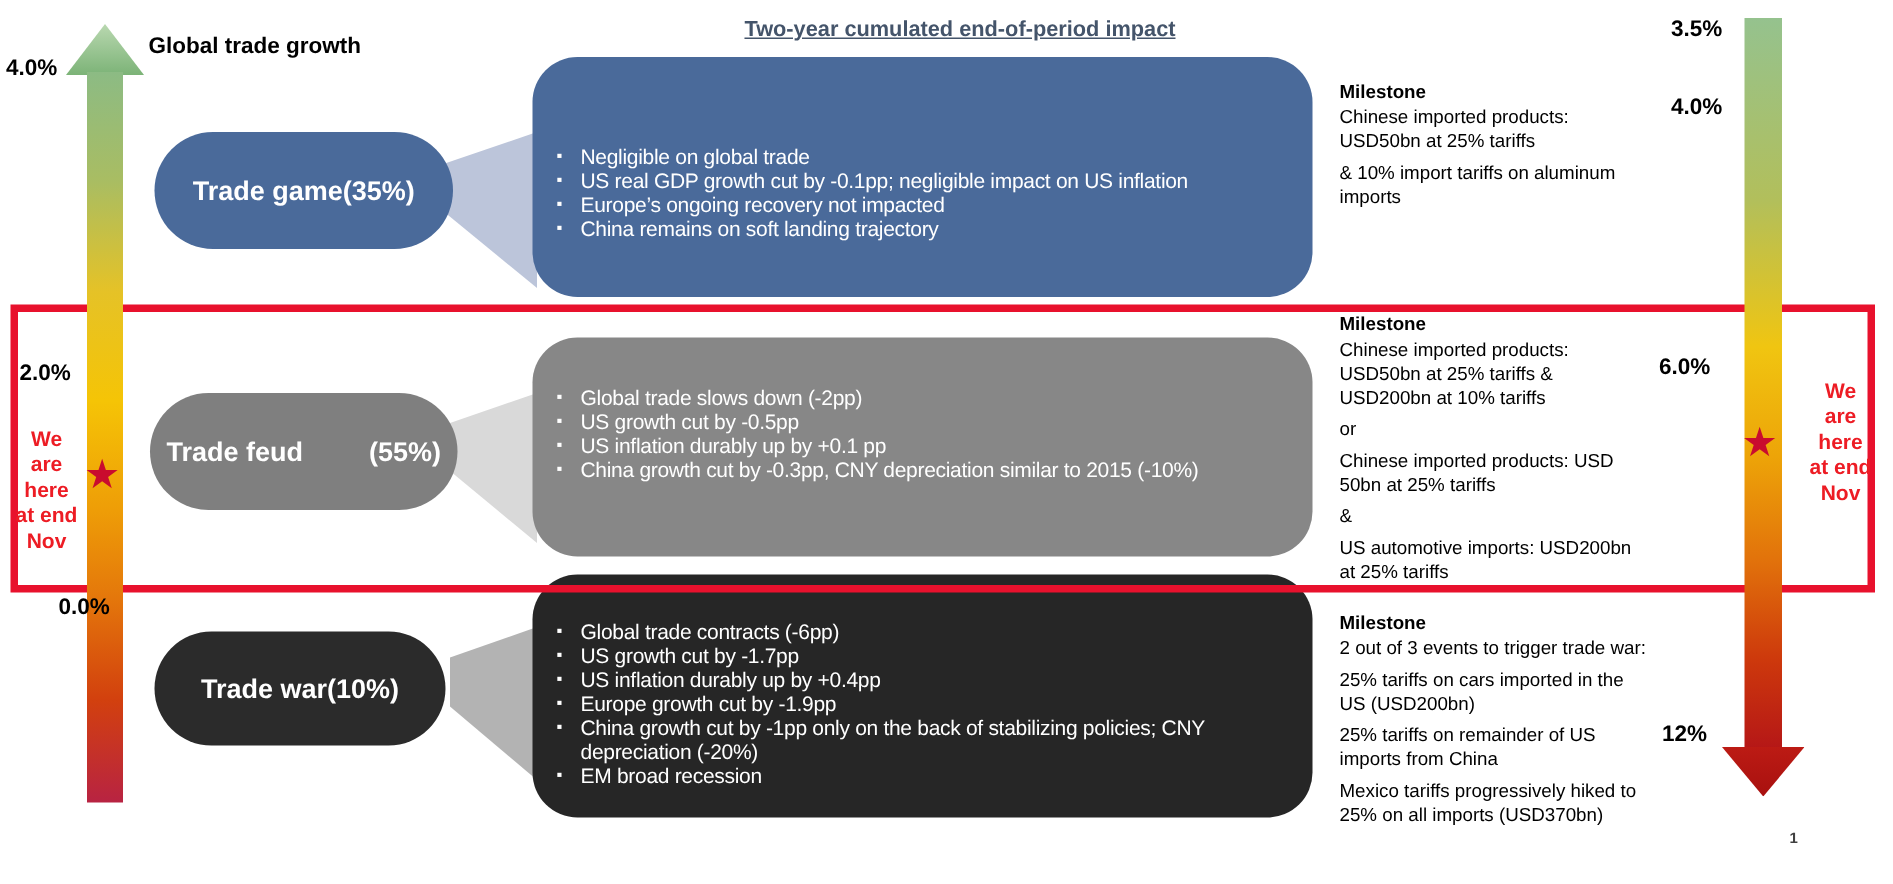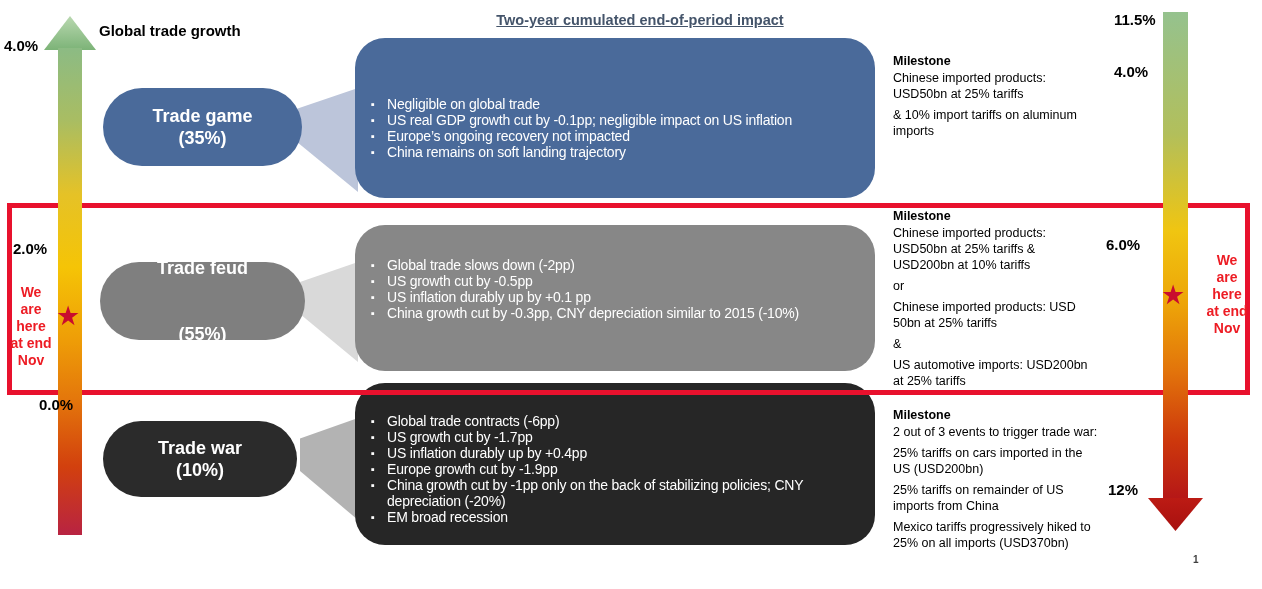--- a/index.html
+++ b/index.html
@@ -40,21 +40,21 @@
 
   
   #page-title { position: absolute; left: 420px; top: 12px; width: 440px; text-align: center; z-index: 5;
     font-size: 14.5px; font-weight: bold; color: var(--title_color); text-decoration: underline; }
 
   
   #highlight-frame { position: absolute; left: 7px; top: 203px; width: 1243px; height: 192px;
     border: 5px solid var(--highlight_red); z-index: 3; }
 
   
-  .pill { position: absolute; z-index: 2; border-radius: 45px; display: flex; flex-direction: column;
+  .pill { position: absolute; z-index: 2; border-radius: 45px; display: flex; 
     align-items: center; justify-content: center; color: #fff; font-weight: bold; font-size: 18px; line-height: 22px; }
   .box  { position: absolute; z-index: 2; border-radius: 30px; }
   .tail { position: absolute; z-index: 2; clip-path: polygon(0 20%, 100% 0, 100% 100%, 0 52%); }
 
   .s1-pill { left: 103px; top: 88px;  width: 199px; height: 78px; background: var(--blue); }
   .s2-pill { left: 100px; top: 262px; width: 205px; height: 78px; background: var(--gray); gap: 44px; }
   .s3-pill { left: 103px; top: 421px; width: 194px; height: 76px; background: var(--dark); }
 
   .s1-tail { left: 297px; top: 88px;  width: 61px; height: 104px; background: var(--blue_tail); }
   .s2-tail { left: 300px; top: 262px; width: 58px; height: 100px; background: var(--gray_tail); }
@@ -99,21 +99,21 @@
   <div id="ltick-bottom" class="tick">0.0%</div>
   <div id="left-marker-text" class="axis-marker-text">We
 are
 here
 at end
 Nov</div>
   <div id="left-star" class="star">★</div>
 
   <div id="right-bar" class="vbar"></div>
   <div id="right-arrowhead"></div>
-  <div id="rtick-1" class="tick">11.5%</div>
+  <div id="rtick-1" class="tick">3.5%</div>
   <div id="rtick-2" class="tick">4.0%</div>
   <div id="rtick-3" class="tick">6.0%</div>
   <div id="rtick-4" class="tick">12%</div>
   <div id="right-marker-text" class="axis-marker-text">We
 are
 here
 at end
 Nov</div>
   <div id="right-star" class="star">★</div>
 

